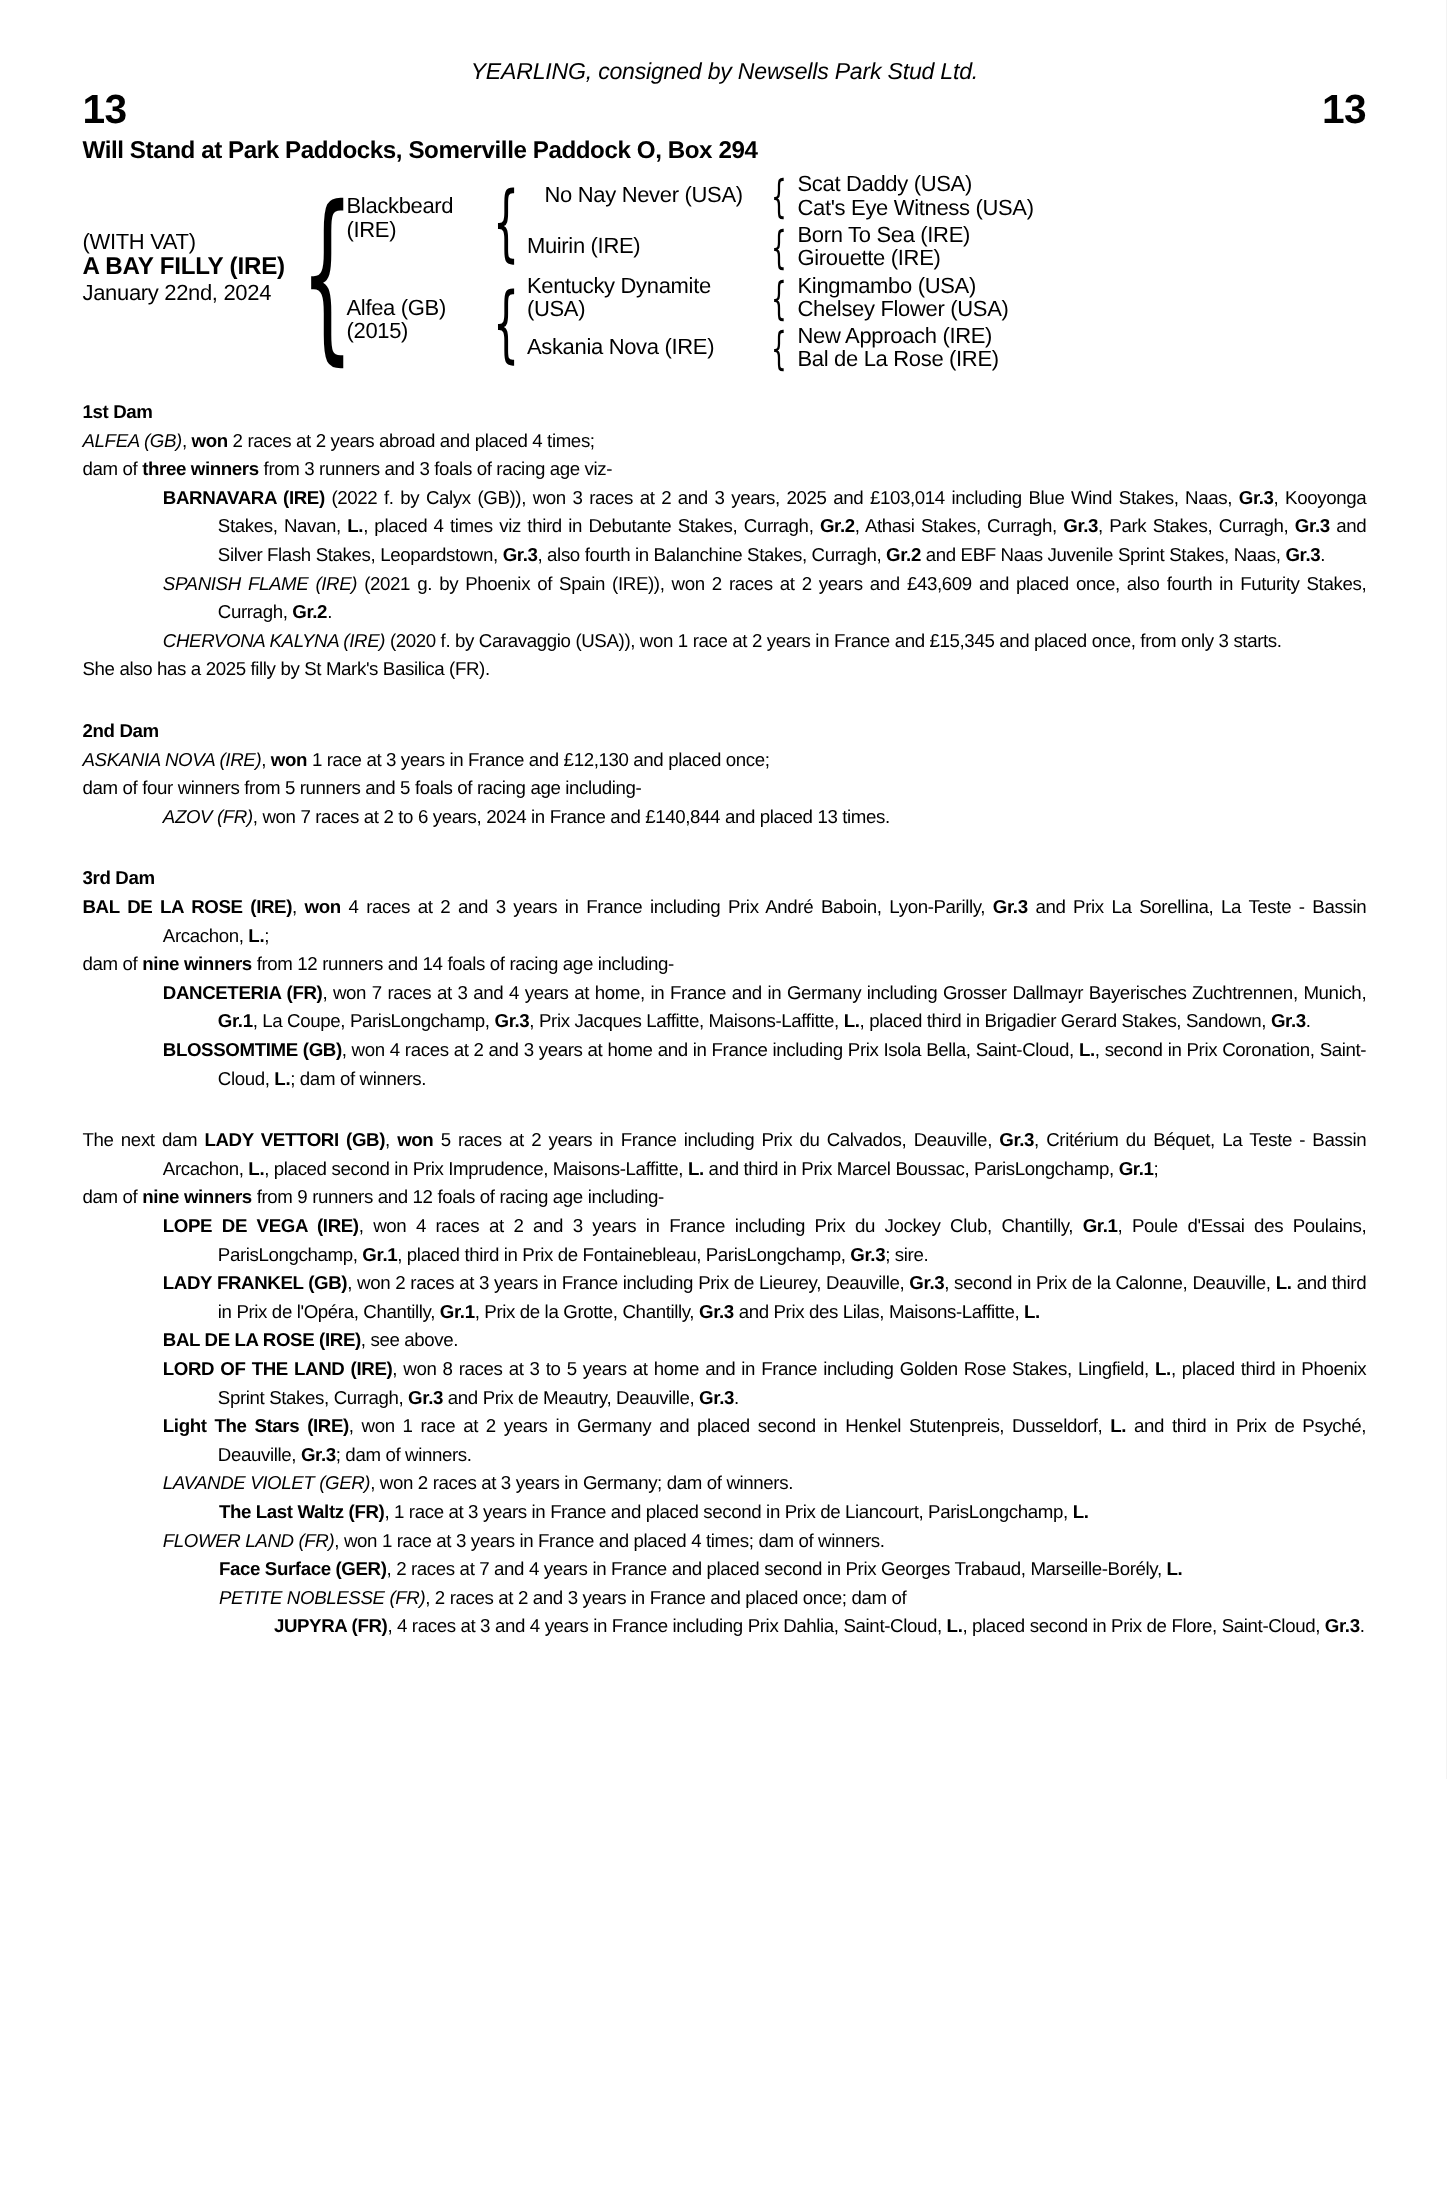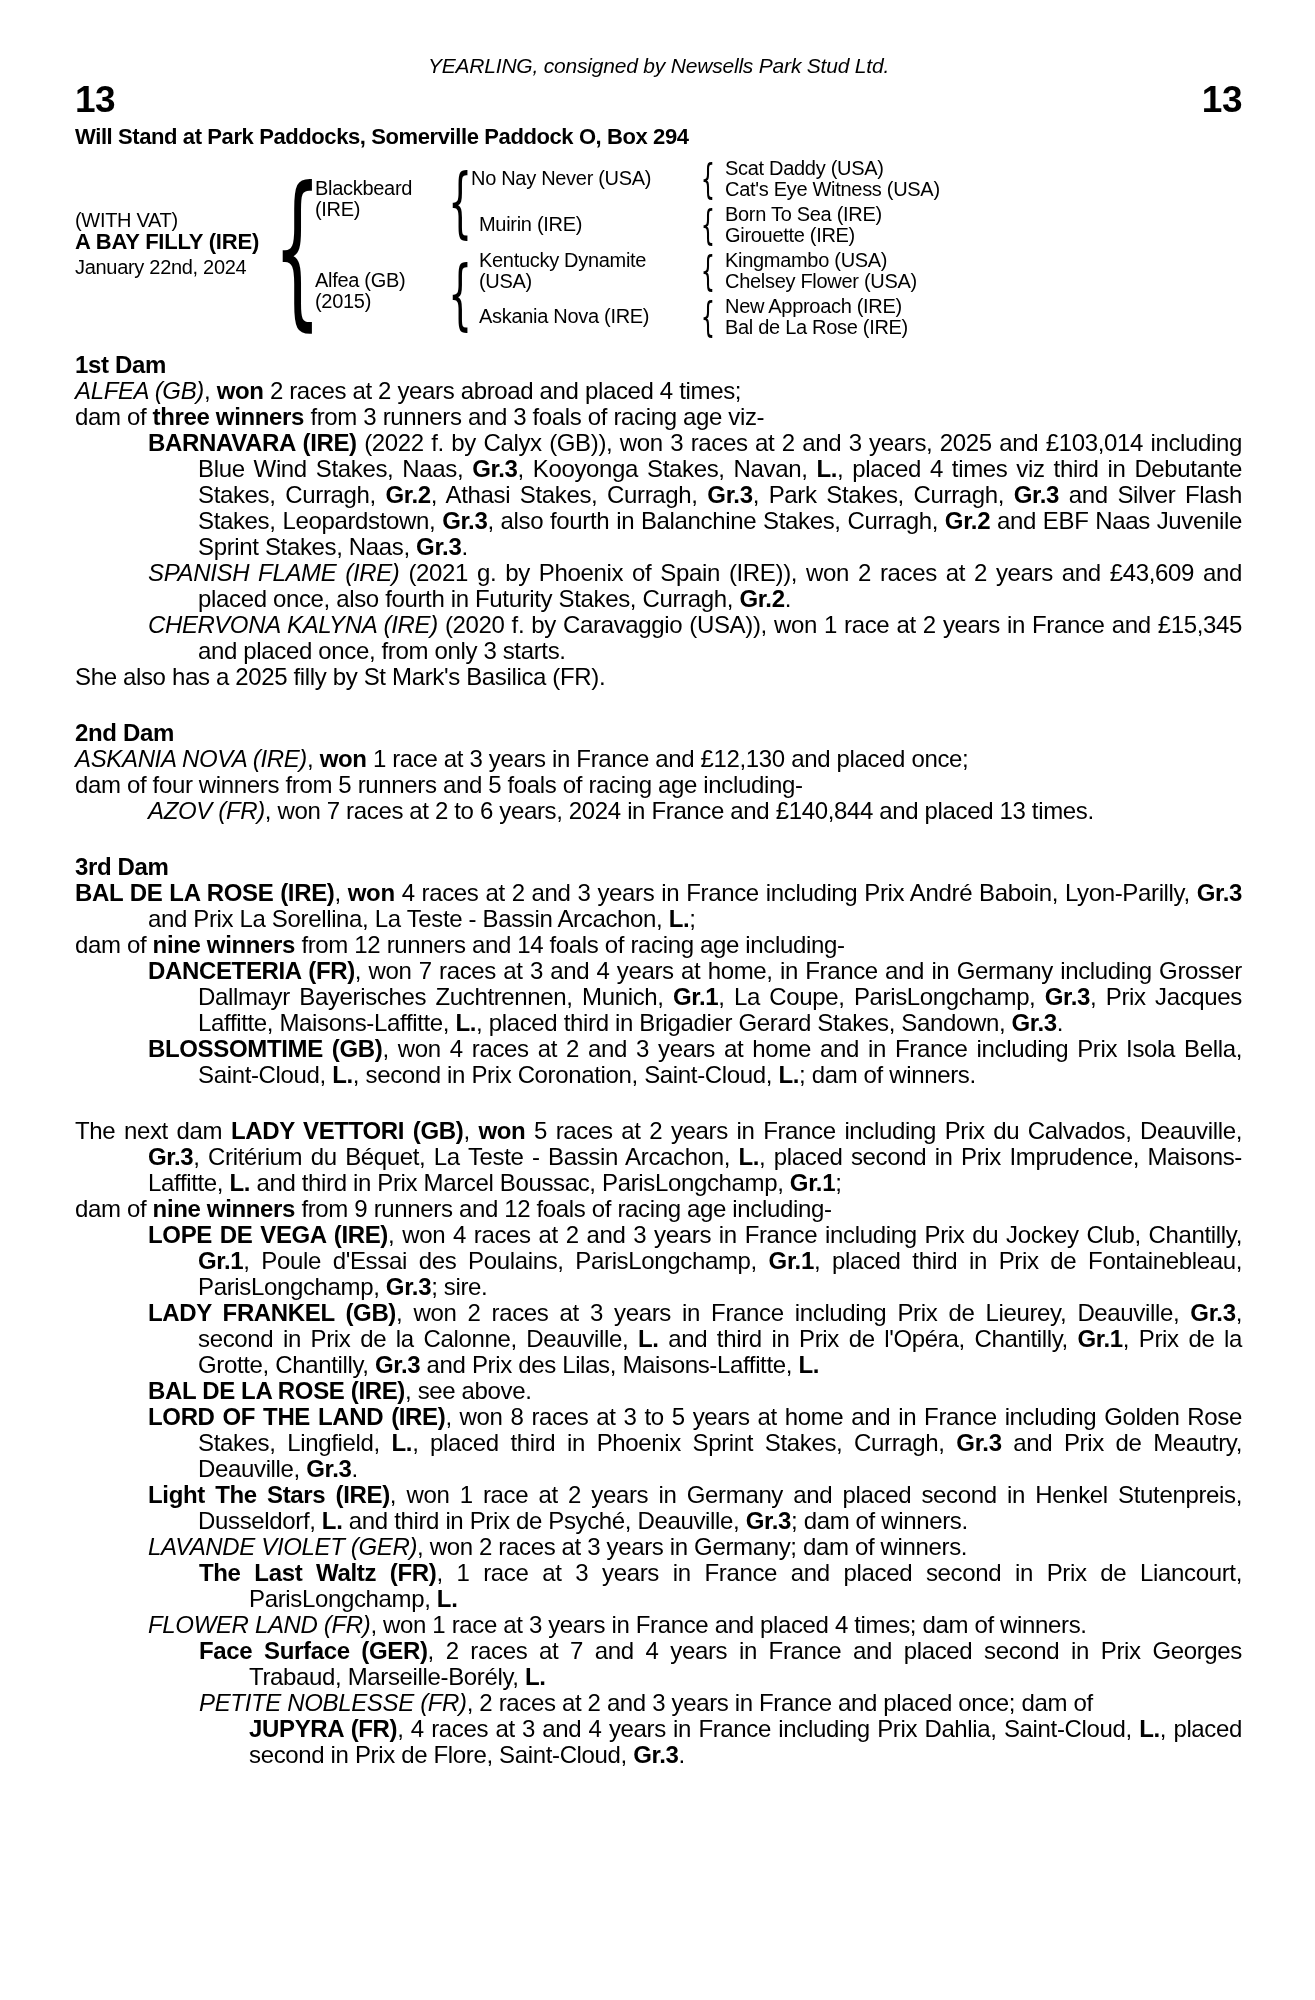--- a/index.html
+++ b/index.html
@@ -19,21 +19,21 @@
   .pedchart { position:relative; height:190px; margin-top:8px; font-size:20px; letter-spacing:-0.3px; }
   .cell { position:absolute; line-height:21px; white-space:nowrap; }
   .wrap { white-space:normal; }
   .subject-name { font-weight:bold; font-size:22px; letter-spacing:-0.2px; }
   .brace { position:absolute; display:flex; align-items:center; justify-content:center; overflow:visible; }
   .brace > span { font-family:"DejaVu Sans",sans-serif; line-height:1; display:block; }
 
   .noms { position:relative; height:28px; margin-top:8px; font-weight:bold; font-size:21px; letter-spacing:-0.3px; }
   .noms span { position:absolute; top:0; }
 
-  .sections { margin-top:4px; font-size:24px; line-height:26px; letter-spacing:-0.35px; }
+  .sections { margin-top:14px; font-size:17px; line-height:26px; letter-spacing:-0.35px; }
   .section + .section { margin-top:30px; }
   .para { text-align:justify; }
   .para.heading { text-align:left; }
   .p0 { padding-left:73px;  text-indent:-73px; }
   .p1 { padding-left:123px; text-indent:-50px; }
   .p2 { padding-left:174px; text-indent:-50px; }
   .p3 { padding-left:174px; text-indent:0; }
 </style>
 </head>
 <body>
@@ -63,21 +63,21 @@
       <div class="cell wrap" style="left:240px;top:20px;width:130px">Blackbeard (IRE)</div>
       <div class="cell wrap" style="left:240px;top:112px;width:130px">Alfea (GB) (2015)</div>
 
       <div class="brace" style="left:366px;top:2px;width:38px;height:83px">
           <span style="font-size:76px;transform:scaleX(.5)">{</span>
         </div>
       <div class="brace" style="left:366px;top:94px;width:38px;height:83px">
           <span style="font-size:76px;transform:scaleX(.5)">{</span>
         </div>
 
-      <div class="cell" style="left:396px;top:10px">No Nay Never (USA)</div>
+      <div class="cell" style="left:420px;top:10px">No Nay Never (USA)</div>
       <div class="cell" style="left:404px;top:56px">Muirin (IRE)</div>
       <div class="cell wrap" style="left:404px;top:92px;width:180px">Kentucky Dynamite (USA)</div>
       <div class="cell" style="left:404px;top:148px">Askania Nova (IRE)</div>
 
       <div class="brace" style="left:622px;top:-1px;width:22px;height:44px">
           <span style="font-size:41px;transform:scaleX(.55)">{</span>
         </div>
       <div class="brace" style="left:622px;top:45px;width:22px;height:44px">
           <span style="font-size:41px;transform:scaleX(.55)">{</span>
         </div>

